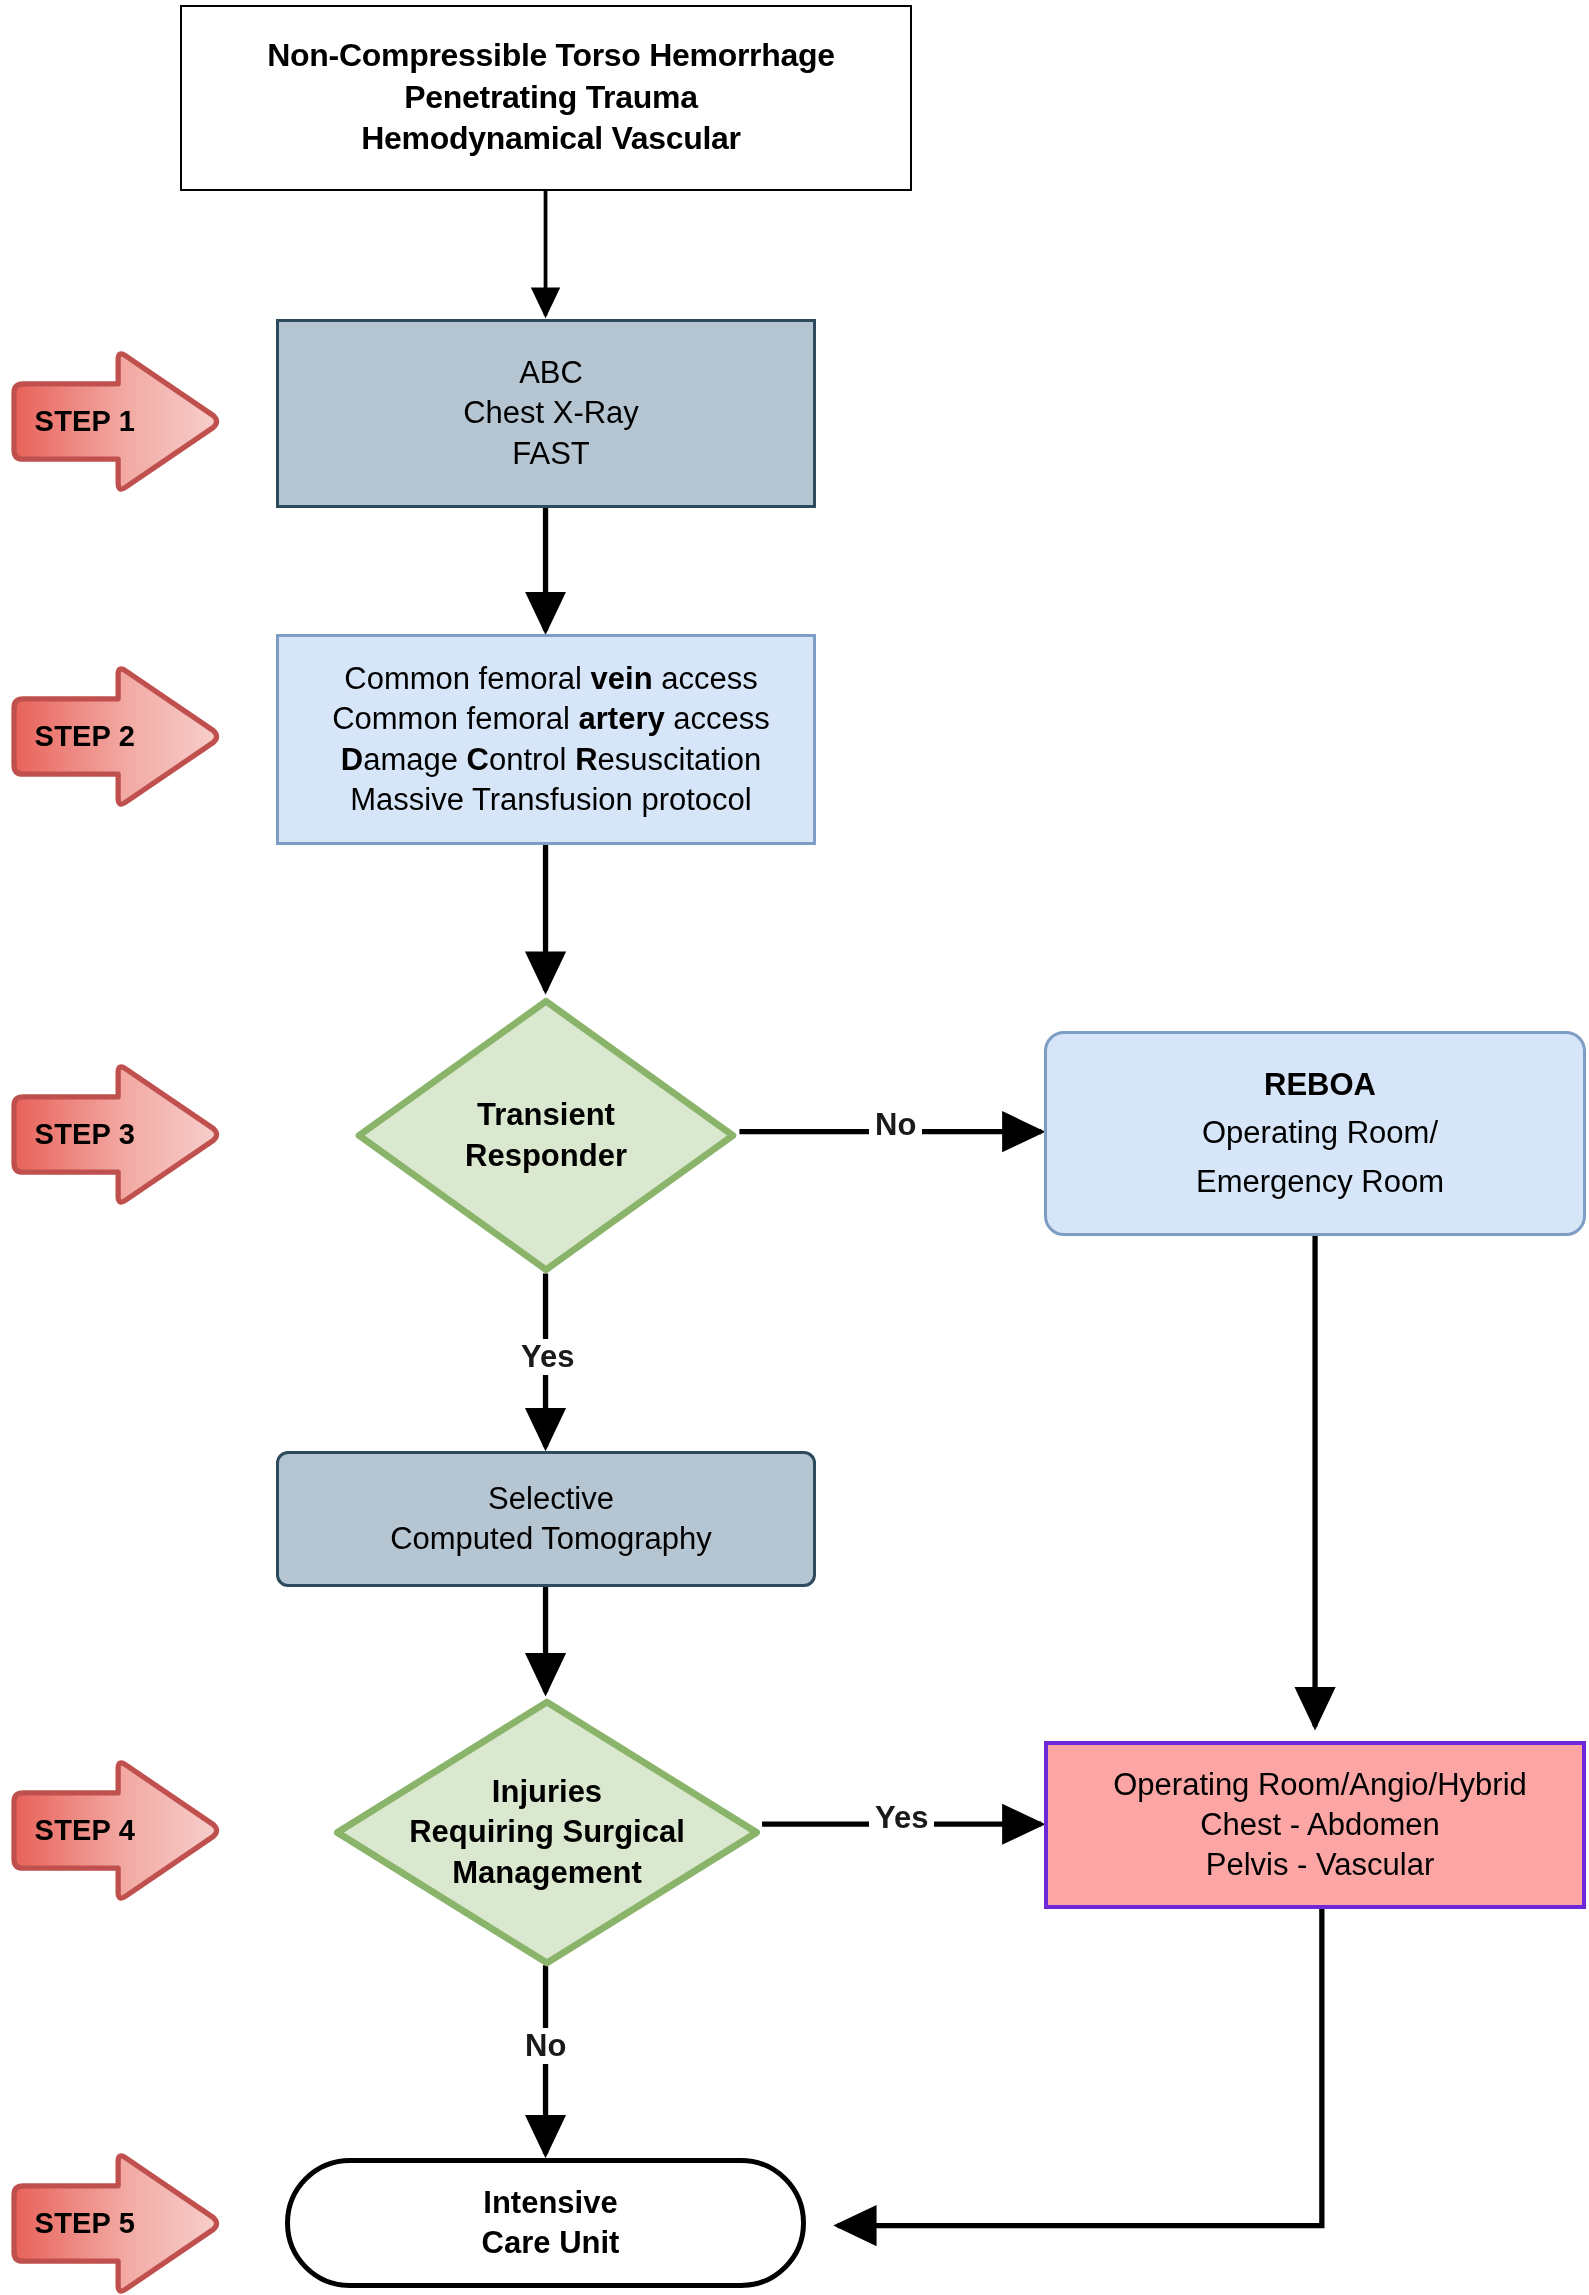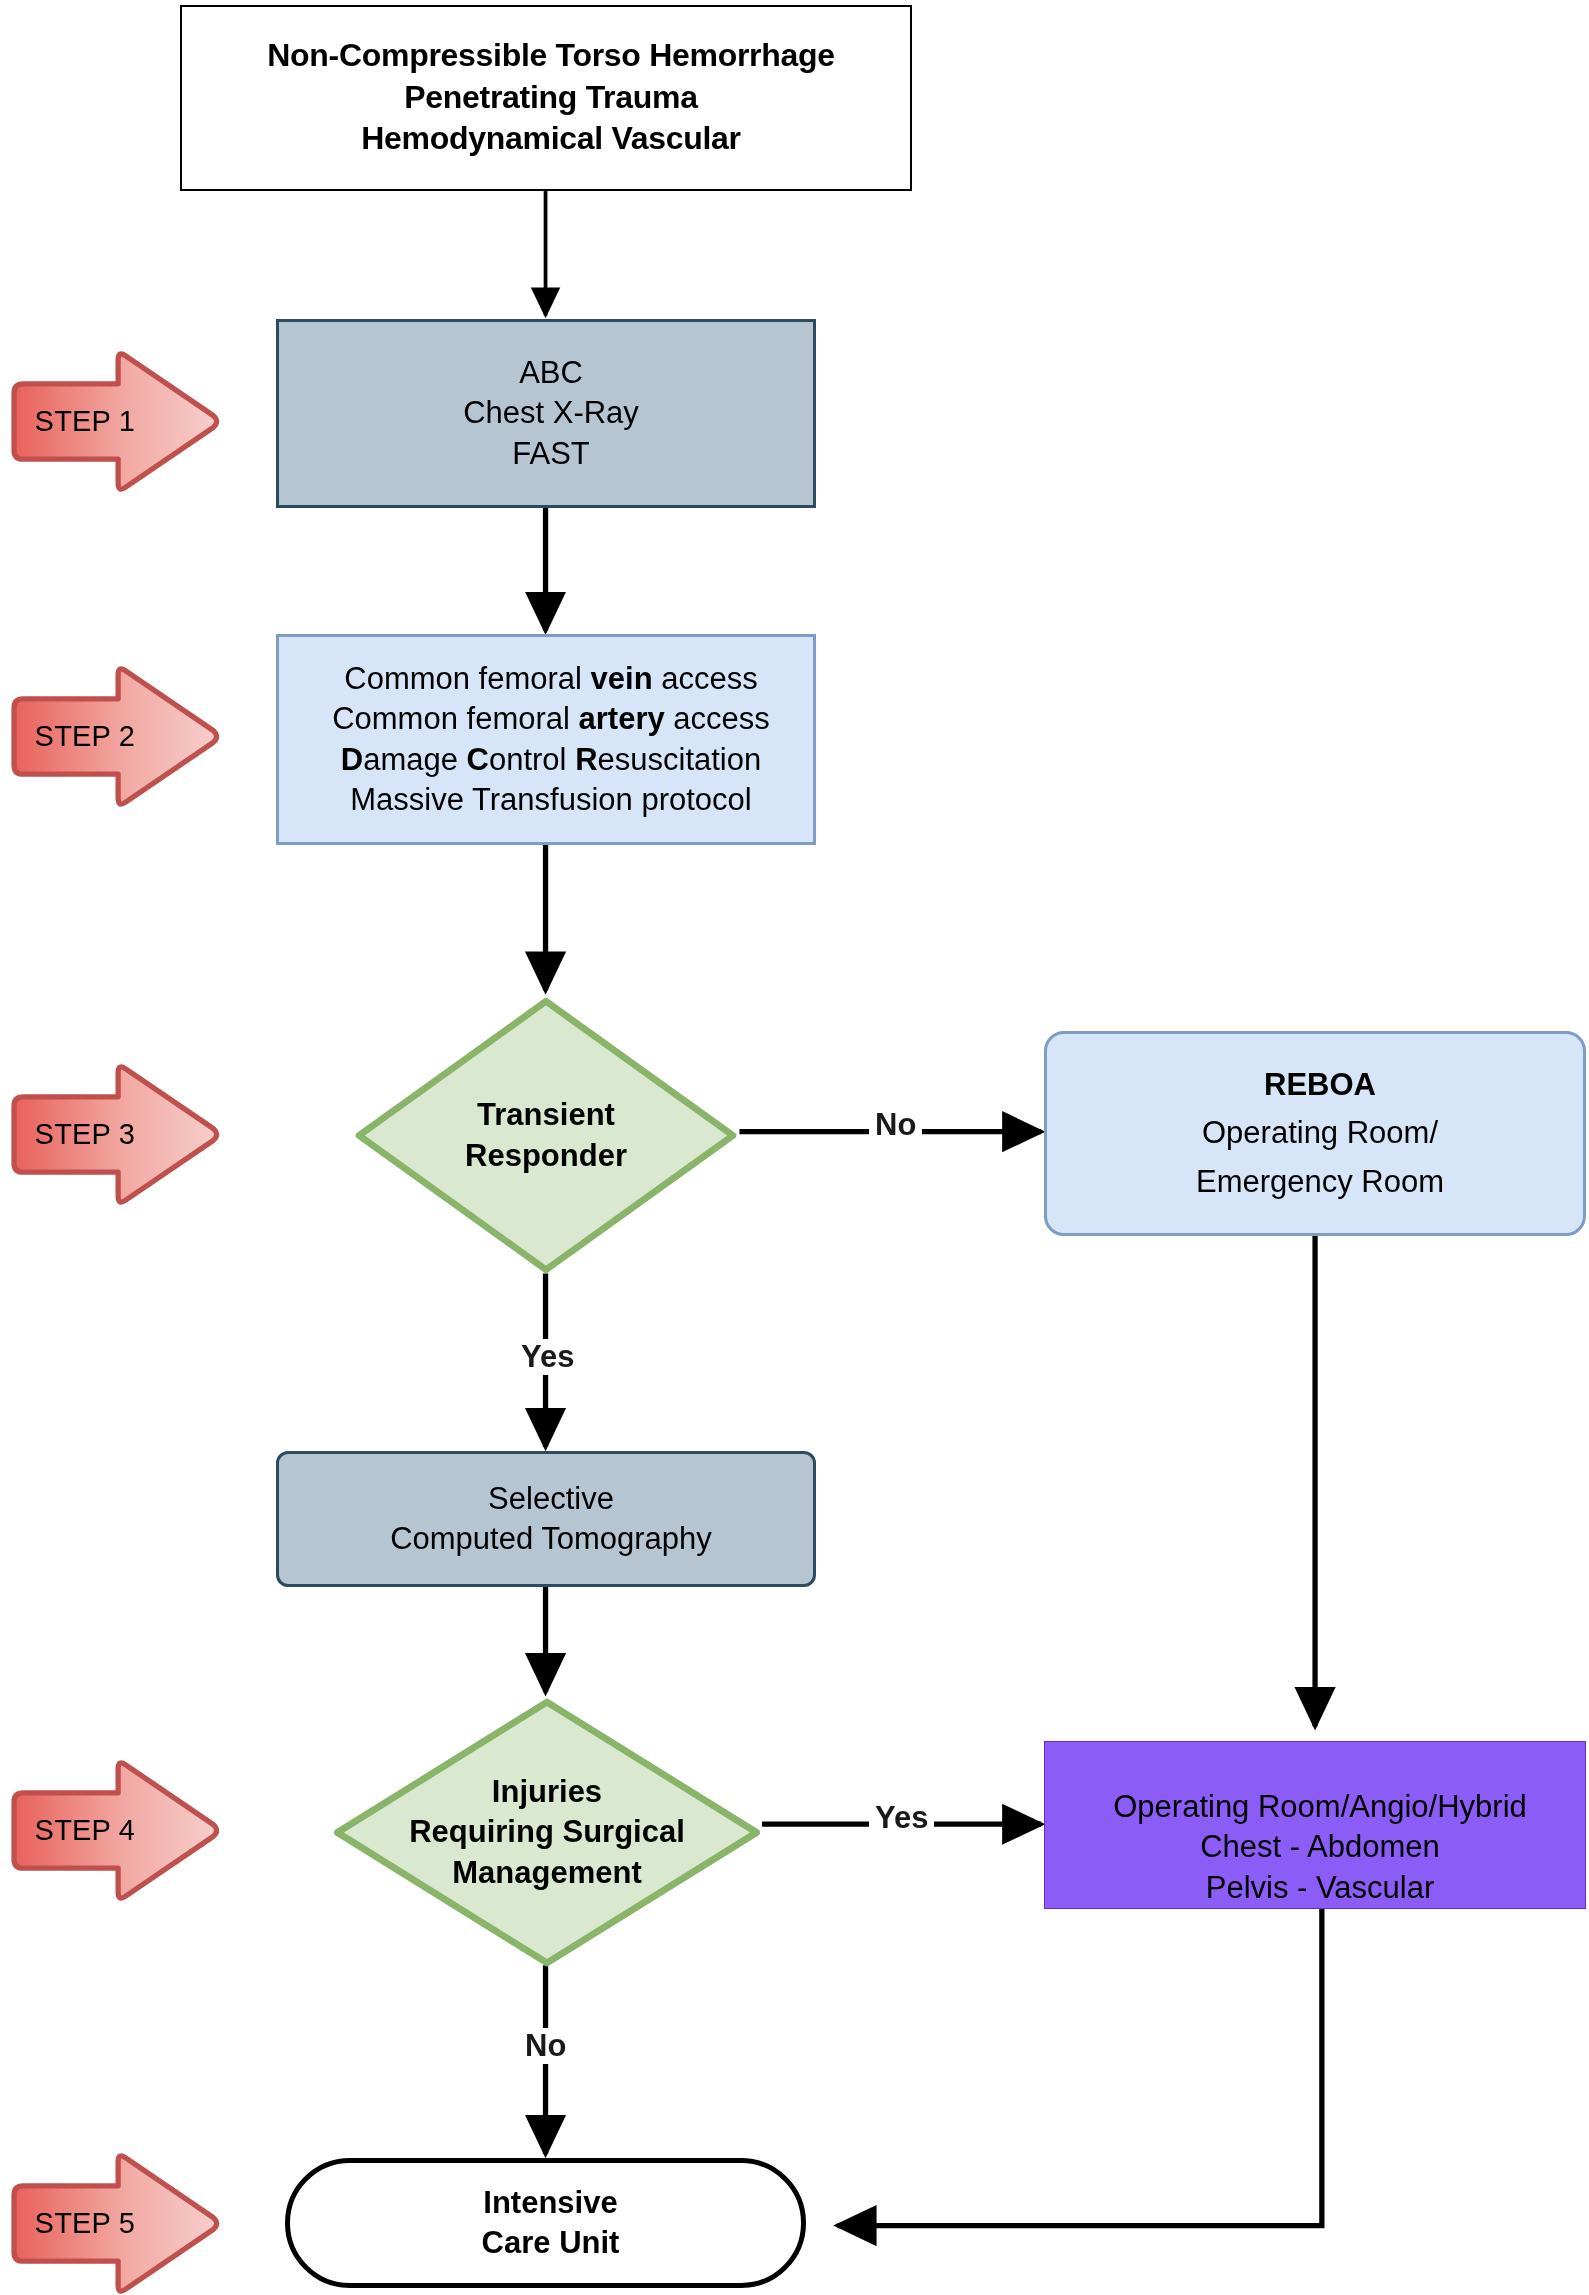--- a/index.html
+++ b/index.html
@@ -59,24 +59,23 @@
   
   .node-blue {
     background: #d7e5f8;
     border: 3.8px solid #7d9dc4;
     font-size: 31px;
   }
   .node-blue.rounded { border-radius: 20px; gap: 8px; }
 
   
   .node-teal {
-    background: #8b5cf6;
-    border: 1px solid #6d28d9;
-    font-size: 31px;
-    justify-content: flex-end;
+    background: #fca5a5;
+    border: 4px solid #6d28d9;
+    font-size: 31px;
   }
 
   
   .node-pill {
     background: #ffffff;
     border: 5.3px solid #000000;
     border-radius: 754px;
     font-size: 31px;
     font-weight: bold;
   }
@@ -114,21 +113,21 @@
   .step-arrow svg { position: absolute; left: 0; top: 0; }
   .step-arrow .step-text {
     position: absolute;
     left: 0;
     top: 0;
     height: 100%;
     width: 72%;
     display: flex;
     align-items: center;
     justify-content: center;
-    font-weight: normal;
+    font-weight: bold;
     font-size: 29px;
     color: #000;
     letter-spacing: 0.2px;
   }
 
   
   .edge-label {
     position: absolute;
     font-weight: bold;
     font-size: 31px;

